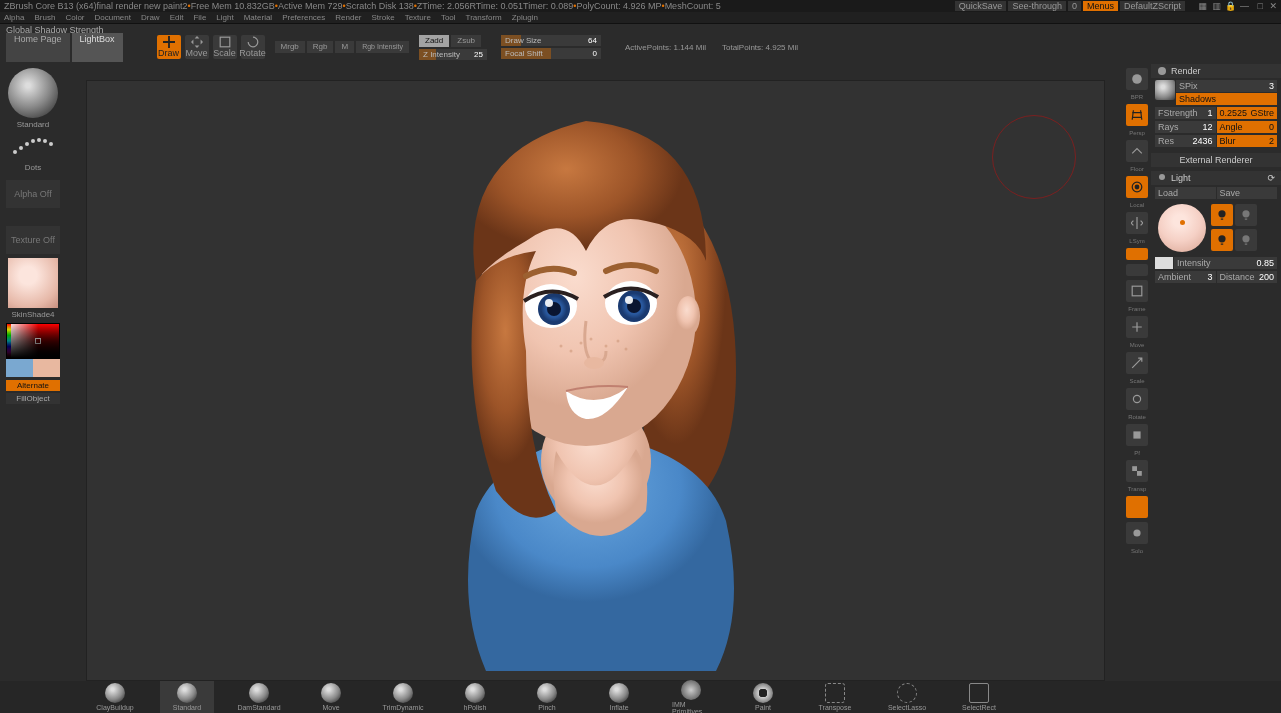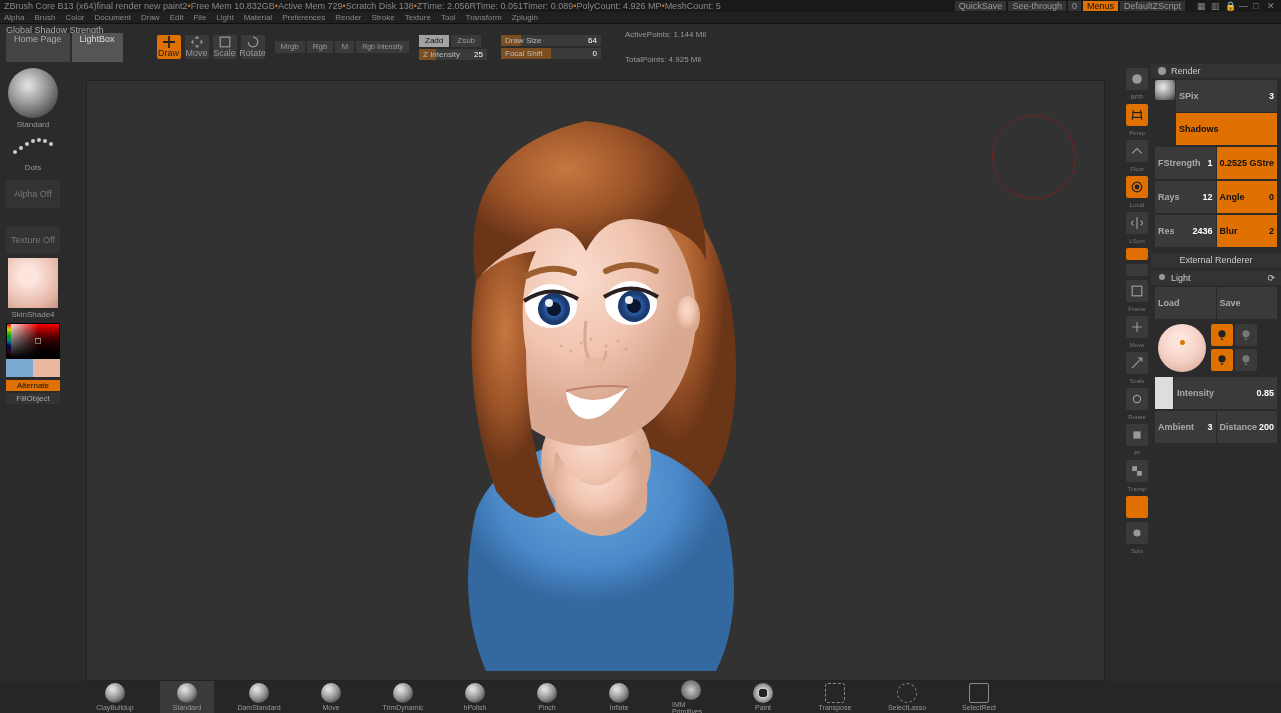--- a/index.html
+++ b/index.html
@@ -1,17 +1,17 @@
 <!DOCTYPE html>
 <html><head>
 <meta charset="utf-8">
 <style>
 *{margin:0;padding:0;box-sizing:border-box;font-family:Tahoma,sans-serif;font-size:9px;user-select:none;}
 body{background:#2b2b2b;color:#b8b8b8;width:1281px;height:713px;overflow:hidden;position:relative;}
-.titlebar{height:12px;background:#1a1a1a;display:flex;align-items:center;padding:0 4px;gap:0;}
+.titlebar{height:12px;background:#1a1a1a;display:flex;align-items:center;padding:0 4px;gap:0;text-align:right;}
 .titlebar .t1{color:#888;}
 .titlebar .dot{color:#e07000;}
 .titlebar-right{margin-left:auto;display:flex;gap:2px;align-items:center;}
 .tbr-btn{background:#333;padding:0 4px;height:10px;line-height:10px;color:#999;}
 .tbr-btn.orange{background:#e07000;color:#111;}
 .win-icons{display:flex;gap:4px;margin-left:10px;}
 .win-icons span{width:10px;height:10px;color:#888;}
 
 .menubar{height:12px;background:#202020;display:flex;align-items:center;padding:0 4px;gap:10px;border-bottom:1px solid #111;}
 .menubar span{color:#888;cursor:pointer;font-size:8px;}
@@ -26,21 +26,21 @@
 .tool-btn{width:24px;height:24px;background:#3a3a3a;color:#999;display:flex;flex-direction:column;align-items:center;justify-content:center;font-size:7px;border-radius:2px;}
 .tool-btn.active{background:#e07000;color:#222;}
 .tool-btn svg{width:12px;height:12px;fill:currentColor;}
 .mode-btn{background:#3a3a3a;padding:0 6px;height:12px;line-height:12px;color:#999;font-size:8px;}
 .mode-btn.active{background:#a3a3a3;color:#111;}
 .slider-group{display:flex;flex-direction:column;gap:2px;margin-left:10px;}
 .slider-row{display:flex;align-items:center;gap:4px;background:#3a3a3a;padding:1px 4px;position:relative;width:100px;}
 .slider-row .fill{position:absolute;left:0;top:0;bottom:0;background:#e07000;opacity:0.4;}
 .slider-row .label{position:relative;color:#bbb;font-size:8px;}
 .slider-row .val{position:relative;color:#fff;font-size:8px;margin-left:auto;}
-.stats{margin-left:20px;display:flex;flex-direction:column;gap:16px;}
+.stats{margin-left:20px;display:flex;gap:16px;}
 .stats span{color:#999;font-size:8px;}
 
 .workspace{position:absolute;top:64px;left:0;right:0;bottom:32px;display:flex;}
 .leftpanel{width:66px;background:#2b2b2b;padding:4px;display:flex;flex-direction:column;align-items:center;gap:2px;}
 .brush-thumb{width:50px;height:50px;background:radial-gradient(circle at 40% 35%,#ddd 5%,#888 50%,#333 90%);border-radius:50%;}
 .lp-label{font-size:8px;color:#999;text-align:center;}
 .stroke-dots{width:50px;height:30px;display:flex;align-items:center;justify-content:center;}
 .dots-arc{position:relative;width:40px;height:20px;}
 .dots-arc span{position:absolute;width:4px;height:4px;background:#ccc;border-radius:50%;}
 .lp-section{width:54px;height:28px;background:#333;display:flex;align-items:center;justify-content:center;color:#777;font-size:8px;margin-top:6px;}
@@ -67,21 +67,21 @@
 .rs-btn.active{background:#e07000;}
 .rs-btn svg{width:12px;height:12px;fill:#999;}
 .rs-btn.active svg{fill:#222;}
 .rs-label{font-size:6px;color:#777;text-align:center;line-height:1;}
 
 .rightpanel{width:130px;background:#2b2b2b;display:flex;flex-direction:column;}
 .rp-header{background:#333;padding:2px 6px;color:#ccc;font-size:9px;display:flex;align-items:center;gap:4px;}
 .rp-header svg{width:10px;height:10px;fill:#999;}
 .rp-body{padding:2px 4px;display:flex;flex-direction:column;gap:2px;}
 .rp-row{display:flex;gap:1px;font-size:8px;}
-.rp-cell{background:#3a3a3a;padding:11px 3px;color:#aaa;flex:1;display:flex;justify-content:space-between;font-weight:bold;}
+.rp-cell{background:#3a3a3a;padding:1px 3px;color:#aaa;flex:1;display:flex;justify-content:space-between;}
 .rp-cell.orange{background:#e07000;color:#111;}
 .rp-cell .v{color:#fff;}
 .rp-cell.orange .v{color:#111;}
 .rp-thumb{width:20px;height:20px;background:radial-gradient(circle at 40% 35%,#ddd 10%,#888 60%,#333);border-radius:2px;}
 .light-sphere{width:48px;height:48px;background:radial-gradient(circle at 45% 35%,#fde5dd 15%,#f5d0c5 50%,#e0b0a0 85%);border-radius:50%;margin:3px;position:relative;}
 .light-sphere::after{content:"";position:absolute;width:5px;height:5px;background:#e07000;border-radius:50%;top:16px;left:22px;}
 .light-row{display:flex;gap:2px;align-items:center;}
 .light-btn{width:22px;height:22px;background:#e07000;display:flex;align-items:center;justify-content:center;border-radius:2px;}
 .light-btn.dim{background:#3a3a3a;}
 .light-btn svg{width:12px;height:12px;fill:#222;}

